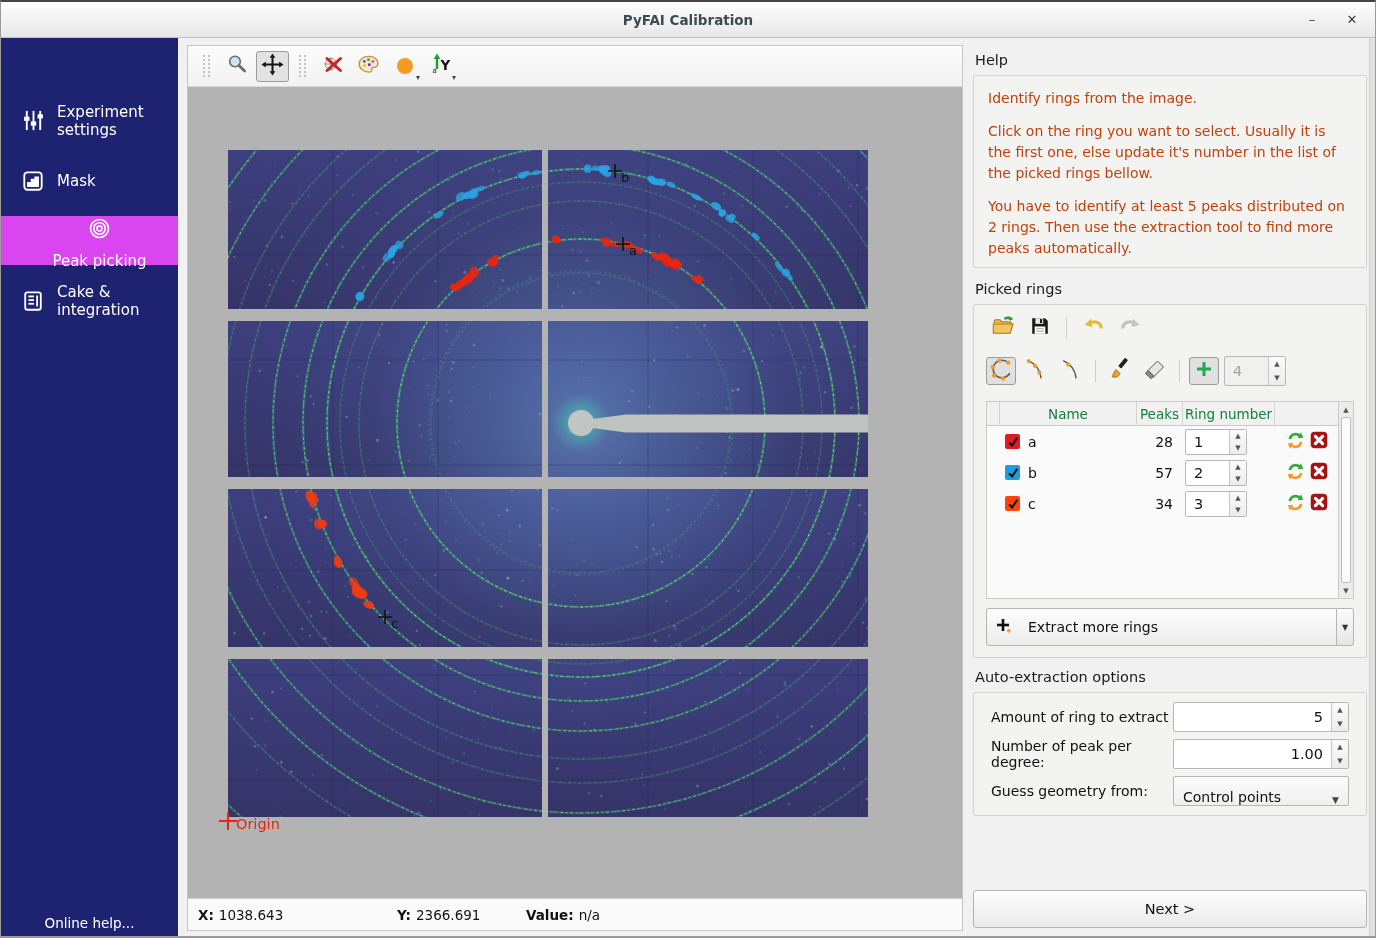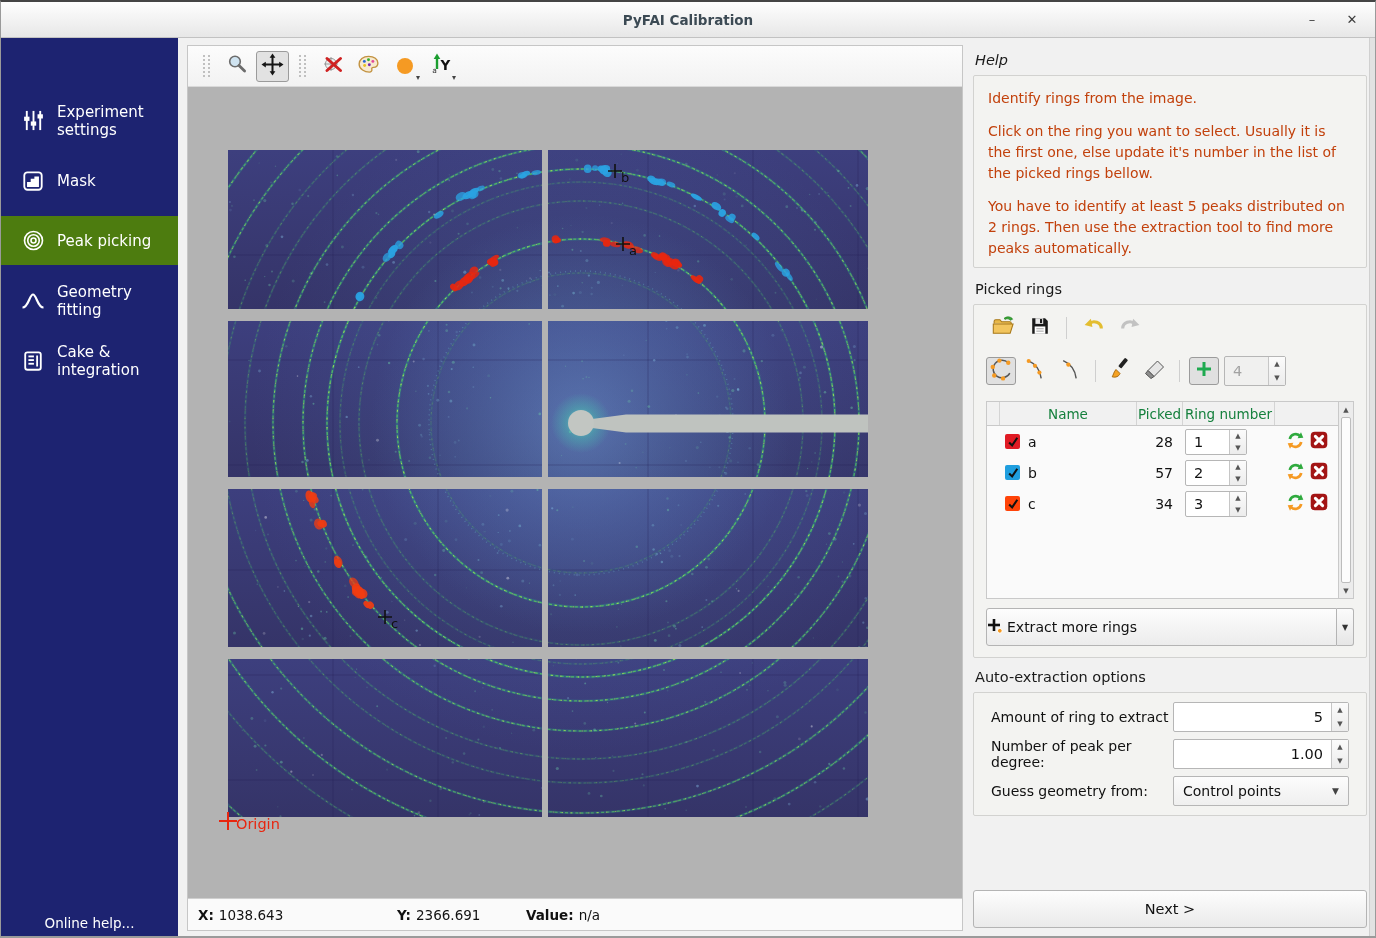--- a/index.html
+++ b/index.html
@@ -14,21 +14,21 @@
   .title { font-size:13.5px; font-weight:bold; color:#3c4a54; }
   .win-btns { position:absolute; right:14px; top:0; height:100%; display:flex; gap:22px; align-items:center; }
   .win-btn { font-size:13px; color:#3c3c3c; width:18px; text-align:center; cursor:default; }
   
   .content { position:relative; height:900px; }
   
   .sidebar { position:absolute; left:0; top:0; width:177px; height:100%; background:#1d2371; color:#fff; }
   .side-items { margin-top:58px; }
   .side-item { height:49px; margin-bottom:11px; display:flex; align-items:center; padding-left:20px; gap:12px;
                font-size:15px; cursor:pointer; }
-  .side-item.selected { background:#4d7c0f; }
+  .side-item.selected { background:#d946ef;flex-direction:column; }
   .side-icon { width:24px; height:24px; flex:0 0 24px; display:flex; align-items:center; justify-content:center; }
   .side-footer { position:absolute; bottom:7px; width:100%; text-align:center; font-size:13.5px; color:#fff; }
   
   .main-panel { position:absolute; left:186px; top:7px; width:776px; height:886px; background:#fbfbfb;
                 border:1px solid #c6c6c6; display:flex; flex-direction:column; }
   .main-toolbar { height:41px; background:linear-gradient(#fcfcfc,#f2f2f2); border-bottom:1px solid #d9d9d9;
                   display:flex; align-items:center; padding-left:8px; gap:3px; }
   .tb-handle { width:7px; height:22px; border-left:2px dotted #c0c0c0; border-right:2px dotted #c0c0c0; margin:0 7px; }
   .tb-btn { width:33px; height:31px; display:flex; align-items:center; justify-content:center;
             border:1px solid transparent; border-radius:3px; position:relative; }
@@ -39,21 +39,21 @@
   #plot { position:absolute; left:0; top:0; }
   .statusbar { height:32px; background:#fafafa; border-top:1px solid #cfcfcf; display:flex; align-items:center;
                font-size:13.5px; color:#111; }
   .seg { display:inline-flex; gap:5px; }
   .seg b { font-weight:bold; }
   .seg1 { margin-left:10px; width:199px; }
   .seg2 { width:129px; }
   
   .right-panel { position:absolute; left:972px; top:0; width:394px; height:100%; }
   .sec-label { font-size:14.5px; color:#1a1a1a; margin:0 0 7px 2px; }
-  .help-label { margin-top:14px;font-style:italic; }
+  .help-label { margin-top:14px; }
   .box { border:1px solid #d2d2d0; background:#f3f3f1; border-radius:2px; }
   .help-box { height:193px; padding:12px 14px; font-size:14px; line-height:1.5; color:#c2410c; margin-bottom:13px; }
   .help-box p { margin-bottom:12px; }
   .picked-box { height:354px; position:relative; margin-bottom:11px; }
   .pr-row1 { position:absolute; left:14px; top:8px; height:30px; display:flex; align-items:center; gap:7px; }
   .pr-row2 { position:absolute; left:12px; top:48px; height:36px; display:flex; align-items:center; gap:5px; }
   .vsep { width:1px; height:22px; background:#cfcfcf; margin:0 4px; }
   .icon-btn { width:30px; height:28px; display:flex; align-items:center; justify-content:center;
               border:1px solid transparent; border-radius:3px; }
   .icon-btn.pressed { background:#e0e0e0; border-color:#9b9b9b; }
@@ -79,31 +79,31 @@
   .rc.c1 { padding-left:5px; gap:8px; } .rc.c2 { justify-content:flex-end; padding-right:10px; }
   .rc.c3 { justify-content:flex-start; padding-left:2px; } .rc.c4 { justify-content:center; gap:5px; }
   .tspin { height:26px; }
   .cb { width:15px; height:15px; border-radius:2px; display:flex; align-items:center; justify-content:center; }
   .tscroll { width:15px; border-left:1px solid #c9c9c9; background:#ececec; display:flex; flex-direction:column; }
   .tsa { height:15px; display:flex; align-items:center; justify-content:center; font-size:7px; color:#555; }
   .tthumb { flex:1; margin:0 2px; background:#fdfdfd; border:1px solid #bdbdbd; border-radius:2px; }
   
   .extract-row { position:absolute; left:12px; right:12px; bottom:11px; height:38px; display:flex; }
   .extract-btn { flex:1; border:1px solid #b4b4b4; border-radius:3px 0 0 3px; background:linear-gradient(#fdfdfd,#ececec);
-                 display:flex; align-items:center; gap:4px; font-size:14px; color:#111; }
+                 display:flex; align-items:center; padding-left:9px; gap:16px; font-size:14px; color:#111; }
   .extract-drop { width:17px; border:1px solid #b4b4b4; border-left:none; border-radius:0 3px 3px 0;
                   background:linear-gradient(#fbfbfb,#e6e6e6); display:flex; align-items:center; justify-content:center;
                   font-size:8px; color:#333; }
   
   .options-box { height:124px; padding:9px 17px; display:flex; flex-direction:column; justify-content:space-between; }
   .opt-row { display:flex; align-items:center; height:30px; }
   .opt-label { flex:1; font-size:14px; color:#111; }
   .w176 { width:176px; }
   .combo { width:176px; height:30px; border:1px solid #b6b6b6; border-radius:2px;
-           background:linear-gradient(#fcfcfc,#efefef); display:flex; align-items:center; padding:0 9px;
+           background:linear-gradient(#fcfcfc,#efefef); display:flex; align-items:flex-end; padding:0 9px;
            font-size:14px; color:#111; }
   .combo-caret { margin-left:auto; font-size:9px; color:#444; }
   .next-btn { position:absolute; left:0; width:394px; bottom:10px; height:38px; border:1px solid #b4b4b4;
               border-radius:3px; background:linear-gradient(#fdfdfd,#eaeaea); font-size:14.5px; color:#111;
               display:flex; align-items:center; justify-content:center; }
   .right-scroll { position:absolute; left:1368px; top:0; width:8px; height:100%; background:#e2e2e2;
                   border-left:1px solid #d0d0d0; }
 </style>
 </head>
 <body>
@@ -148,28 +148,20 @@
         </div>
         <div class="side-item selected">
           <span class="side-icon">
             <svg width="23" height="23" viewBox="0 0 24 24" fill="none" stroke="#fff">
                 <circle cx="12" cy="12" r="2.6" stroke-width="1.7"></circle>
                 <circle cx="12" cy="12" r="6" stroke-width="1.7"></circle>
                 <circle cx="12" cy="12" r="9.4" stroke-width="1.7"></circle>
               </svg>
           </span>
           <span>Peak picking</span>
-        </div>
-        <div class="side-item">
-          <span class="side-icon">
-            <svg width="24" height="24" viewBox="0 0 24 24" fill="none" stroke="#aab2dd" stroke-width="2.2">
-                <path d="M1.5 18.5 C7.5 18.5 8.5 5.5 12 5.5 C15.5 5.5 16.5 18.5 22.5 18.5" stroke="#fff"></path>
-              </svg>
-          </span>
-          <span>Geometry fitting</span>
         </div>
         <div class="side-item">
           <span class="side-icon">
             <svg width="22" height="22" viewBox="0 0 24 24">
                 <rect x="3.5" y="2.5" width="17" height="19" rx="2.5" fill="none" stroke="#fff" stroke-width="2"></rect>
                 <line x1="7" y1="7" x2="13" y2="7" stroke="#fff" stroke-width="2"></line>
                 <line x1="7" y1="11" x2="13" y2="11" stroke="#fff" stroke-width="2"></line>
                 <line x1="7" y1="15" x2="13" y2="15" stroke="#fff" stroke-width="2"></line>
                 <line x1="16.5" y1="6" x2="16.5" y2="18" stroke="#fff" stroke-width="2"></line>
               </svg>
@@ -1115,21 +1107,21 @@
                 <span class="sa">▼</span>
               </span>
           </span>
         </div>
 
         <div class="pr-table">
           <div class="tbl">
             <div class="tbl-head">
               <span class="hc c0"></span>
               <span class="hc c1">Name</span>
-              <span class="hc c2">Picked</span>
+              <span class="hc c2">Peaks</span>
               <span class="hc c3">Ring number</span>
               <span class="hc c4"></span>
             </div>
 
             <div class="tbl-row">
               <span class="rc c0"></span>
               <span class="rc c1">
                 <span class="cb" style="background: rgb(224, 27, 36);">
                     <svg width="12" height="12" viewBox="0 0 14 14">
                       <path d="M2.5 7.5 L6 11 L12 2" stroke="#111" stroke-width="2.4" fill="none"></path>

